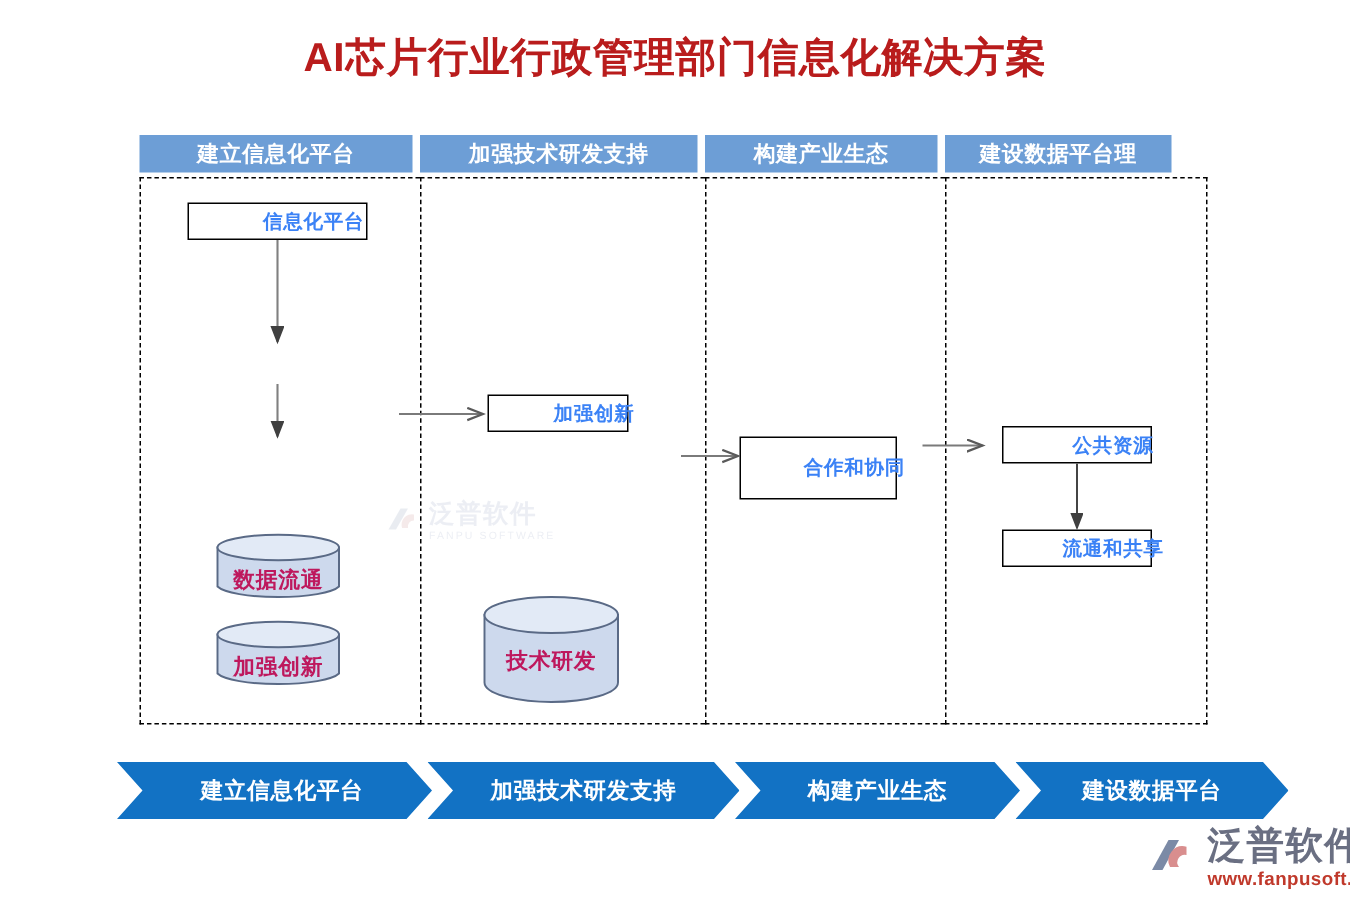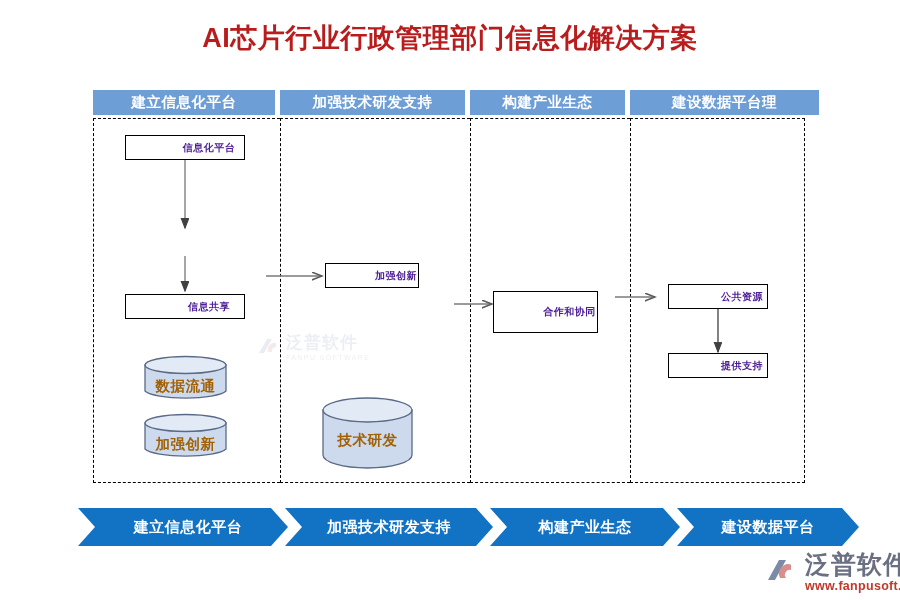--- a/index.html
+++ b/index.html
@@ -54,43 +54,43 @@
     box-sizing: border-box;
     background: transparent;
   }
   .col-frame.no-right { border-right: 0; }
 
   
   .pbox {
     position: absolute;
     border: 1.4px solid #000000;
     background: #ffffff;
-    color: #4c1d95;
-    font-size: 10px;
+    color: #3b82f6;
+    font-size: 13px;
     font-weight: bold;
     display: flex;
     align-items: center;
     justify-content: center;
     box-sizing: border-box;
     white-space: nowrap;
     letter-spacing: 0.5px;
     padding-left: 48px;
   }
 
   
   .cyl {
     position: absolute;
   }
   .cyl svg { display: block; }
   .cyl .cyl-label {
     position: absolute;
     left: 0;
     width: 100%;
     text-align: center;
-    color: #a16207;
+    color: #be185d;
     font-size: 14.5px;
     font-weight: bold;
     white-space: nowrap;
     letter-spacing: 0.5px;
   }
 
   
   #connectors {
     position: absolute;
     left: 0;
@@ -179,21 +179,21 @@
 </head>
 <body>
 
 <div id="canvas">
 
   <div class="page-title">AI芯片行业行政管理部门信息化解决方案</div>
 
   <div class="col-header" style="left:93px; top:90px; width:182px;">建立信息化平台</div>
   <div class="col-header" style="left:280px; top:90px; width:185px;">加强技术研发支持</div>
   <div class="col-header" style="left:470px; top:90px; width:155px;">构建产业生态</div>
-  <div class="col-header" style="left:630px; top:90px; width:189px;">建设数据平台理</div>
+  <div class="col-header" style="left:630px; top:90px; width:151px;">建设数据平台理</div>
 
   <div class="col-frame no-right" style="left:93px; top:118px; width:187px; height:365px;"></div>
   <div class="col-frame no-right" style="left:280px; top:118px; width:190px; height:365px;"></div>
   <div class="col-frame no-right" style="left:470px; top:118px; width:160px; height:365px;"></div>
   <div class="col-frame" style="left:630px; top:118px; width:175px; height:365px;"></div>
 
   <div class="watermark" style="left:256px; top:334px;">
     <svg width="26" height="26" viewBox="0 0 26 26">
       <path d="M3 18 L11 4 L16 4 L8 18 Z" fill="#8a9ab8"></path>
       <path d="M12 17 A7 7 0 0 1 20 8 L20 12 A4 4 0 0 0 16 17 Z" fill="#c98f8f"></path>
@@ -221,21 +221,20 @@
     <line x1="266" y1="276" x2="322" y2="276" stroke="#7a7a7a" stroke-width="1.4" marker-end="url(#ah)"></line>
 
     <line x1="454" y1="304" x2="492" y2="304" stroke="#7a7a7a" stroke-width="1.4" marker-end="url(#ah)"></line>
 
     <line x1="615" y1="297" x2="655" y2="297" stroke="#7a7a7a" stroke-width="1.4" marker-end="url(#ah)"></line>
 
     <line x1="718" y1="309" x2="718" y2="352" stroke="#404040" stroke-width="1.3" marker-end="url(#ahd)"></line>
   </svg>
 
   <div class="pbox" style="left:125px; top:135px; width:120px; height:25px;">信息化平台</div>
-  <div class="pbox" style="left:125px; top:294px; width:120px; height:25px;">信息共享</div>
 
   <div class="cyl" style="left:143px; top:355px;">
     <svg width="85" height="46" viewBox="0 0 85 46">
       <path d="M2,10 L2,36 A41.5,9 0 0 0 83,36 L83,10 Z" fill="#cdd9ed" stroke="#5a6a86" stroke-width="1.3"></path>
       <ellipse cx="42.5" cy="10" rx="40.5" ry="8.5" fill="#e2eaf6" stroke="#5a6a86" stroke-width="1.3"></ellipse>
     </svg>
     <span class="cyl-label" style="top:22px;">数据流通</span>
   </div>
 
   <div class="cyl" style="left:143px; top:413px;">
@@ -252,21 +251,21 @@
     <svg width="93" height="76" viewBox="0 0 93 76">
       <path d="M2,14 L2,59 A44.5,13 0 0 0 91,59 L91,14 Z" fill="#cdd9ed" stroke="#5a6a86" stroke-width="1.3"></path>
       <ellipse cx="46.5" cy="14" rx="44.5" ry="12" fill="#e2eaf6" stroke="#5a6a86" stroke-width="1.3"></ellipse>
     </svg>
     <span class="cyl-label" style="top:35px;">技术研发</span>
   </div>
 
   <div class="pbox" style="left:493px; top:291px; width:105px; height:42px;">合作和协同</div>
 
   <div class="pbox" style="left:668px; top:284px; width:100px; height:25px;">公共资源</div>
-  <div class="pbox" style="left:668px; top:353px; width:100px; height:25px;">提供支持</div>
+  <div class="pbox" style="left:668px; top:353px; width:100px; height:25px;">流通和共享</div>
 
 
   <div class="chev first" style="left:78px; top:508px; width:210px;">建立信息化平台</div>
   <div class="chev mid" style="left:285px; top:508px; width:208px;">加强技术研发支持</div>
   <div class="chev mid" style="left:490px; top:508px; width:190px;">构建产业生态</div>
   <div class="chev last" style="left:677px; top:508px; width:182px;">建设数据平台</div>
 
   <div class="logo" style="left:765px; top:552px;">
     <svg width="34" height="34" viewBox="0 0 34 34">
       <path d="M3 25 L14 5 L21 5 L10 25 Z" fill="#7b8aa6"></path>

